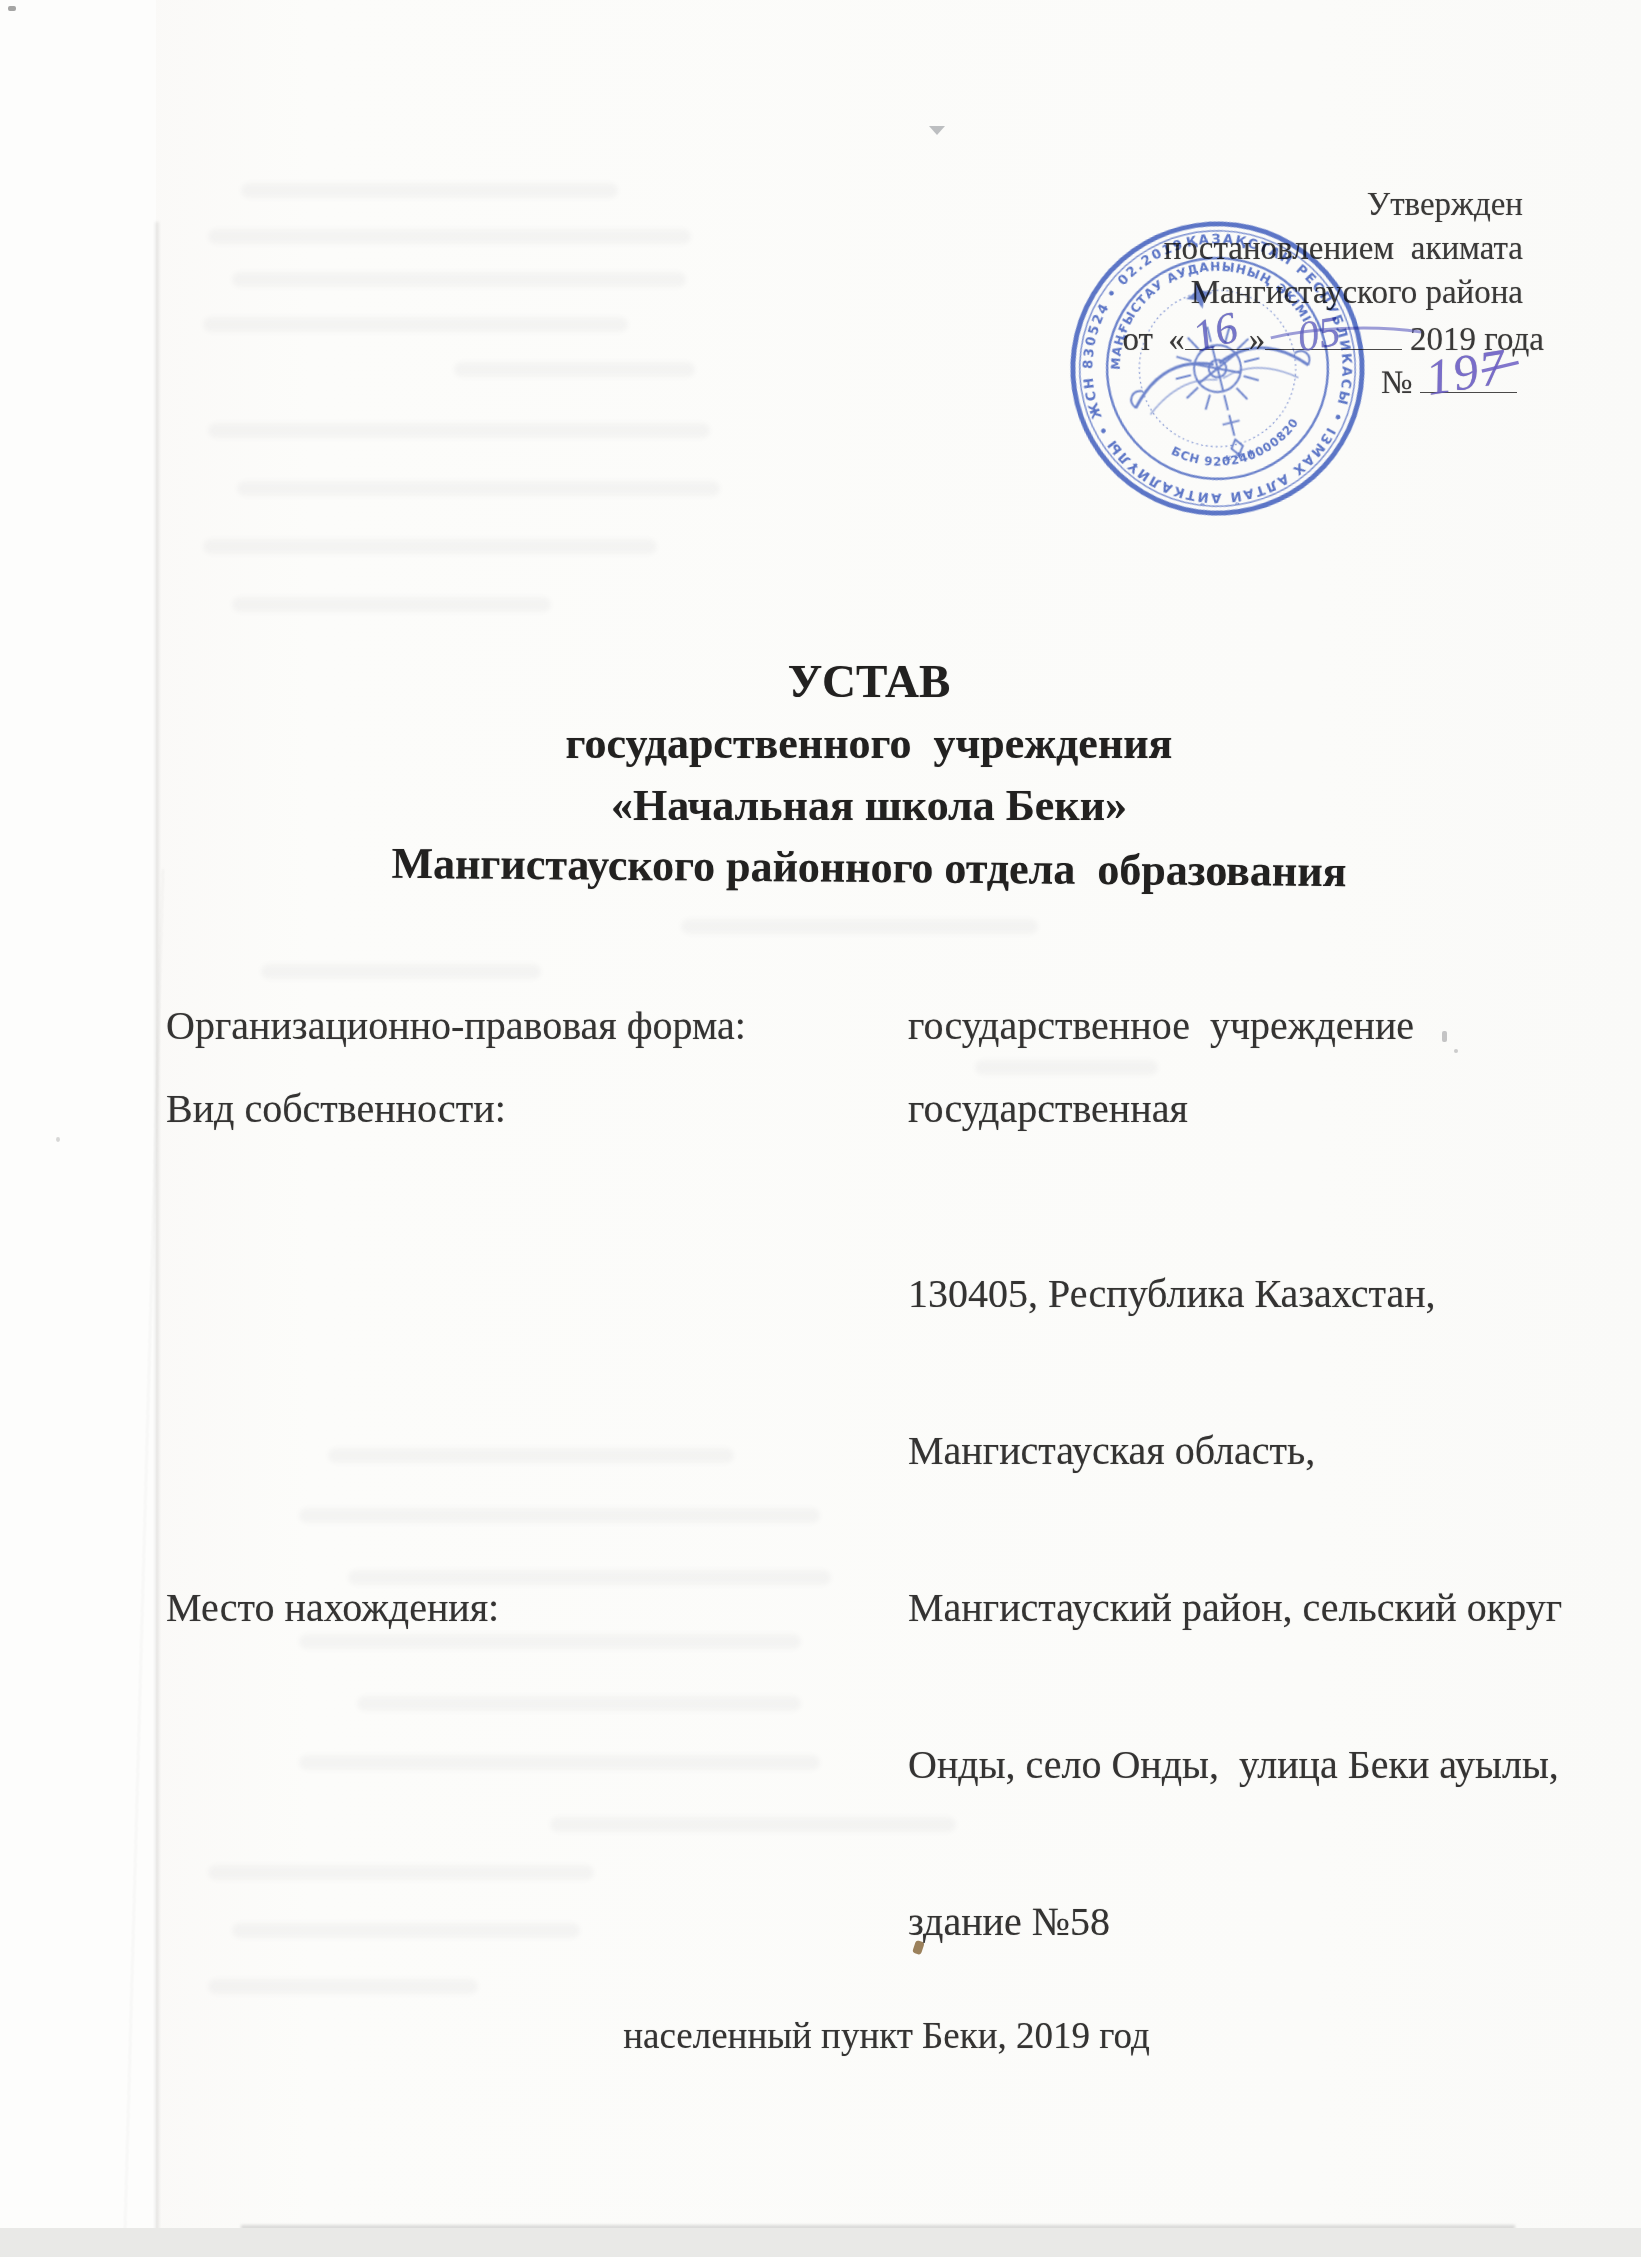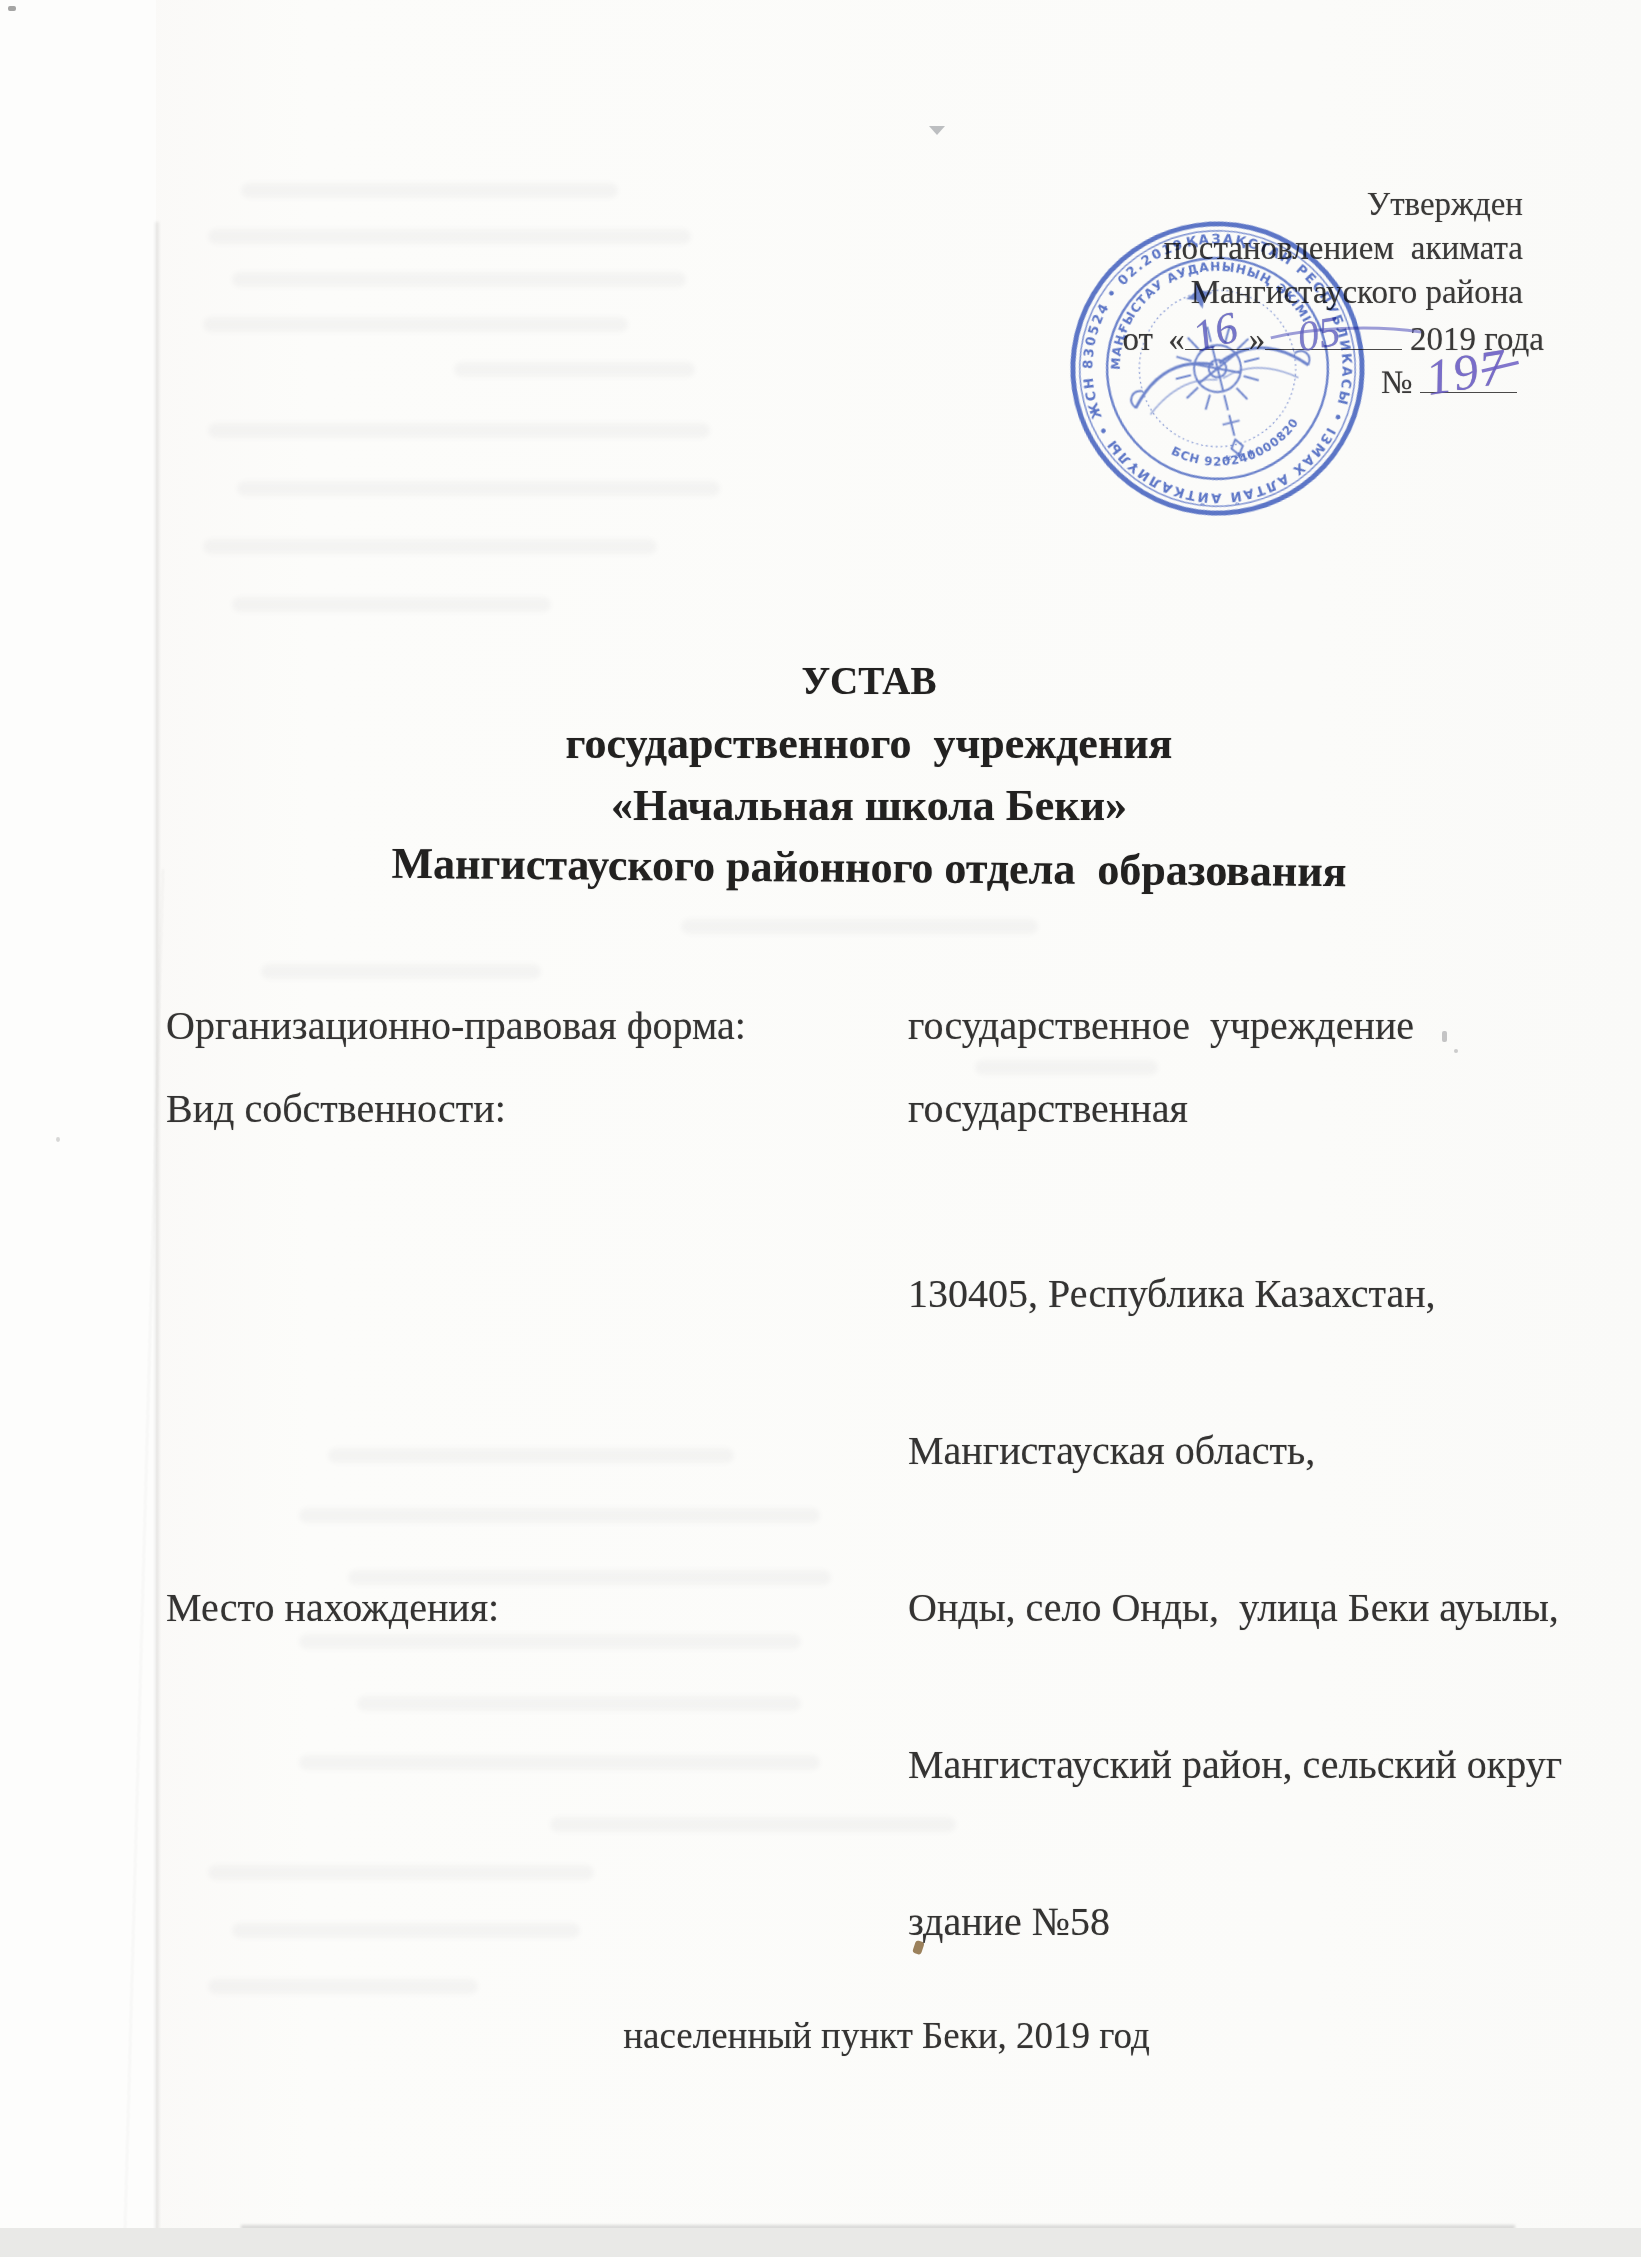--- a/index.html
+++ b/index.html
@@ -38,21 +38,21 @@
   .num-line{display:flex;justify-content:flex-end;align-items:baseline;margin-top:-3.9px;margin-right:5.8px;}
 
   
   .stamp{position:absolute;left:1068px;top:219px;z-index:3;
          transform:rotate(-14deg);opacity:.9;mix-blend-mode:multiply;filter:blur(0.5px);}
   .stamp text{font-family:"DejaVu Sans",sans-serif;font-weight:bold;}
 
   
   .title-block{position:absolute;top:649px;left:164px;width:1352px;padding-left:29px;
                text-align:center;font-weight:bold;color:#222120;z-index:2;}
-  .title-l1{font-size:39px;line-height:64px;}
+  .title-l1{font-size:47px;line-height:64px;}
   .title-l{font-size:44px;line-height:62px;white-space:pre-wrap;}
   .title-l4{transform:rotate(.5deg);}
 
   
   .form{position:absolute;top:1002px;left:166px;right:58px;font-size:40px;color:#343332;z-index:2;}
   .row{display:flex;align-items:center;margin-bottom:36px;}
   .row .label{flex:0 0 742px;white-space:pre-wrap;}
   .row .value{flex:1;white-space:pre-wrap;}
   .addr div{line-height:63px;white-space:pre-wrap;}
 
@@ -202,22 +202,22 @@
     </div>
     <div class="row">
       <div class="label">Вид собственности:</div>
       <div class="value">государственная</div>
     </div>
     <div class="row">
       <div class="label">Место нахождения:</div>
       <div class="value addr">
         <div>130405, Республика Казахстан,</div>
         <div>Мангистауская область,</div>
+        <div>Мангистауский район, сельский округ</div>
         <div>Онды, село Онды,  улица Беки ауылы,</div>
-        <div>Мангистауский район, сельский округ</div>
         <div>здание №58</div>
       </div>
     </div>
   </div>
 
   <div class="footer soft">населенный пункт Беки, 2019 год</div>
 
 </div>
 
 

